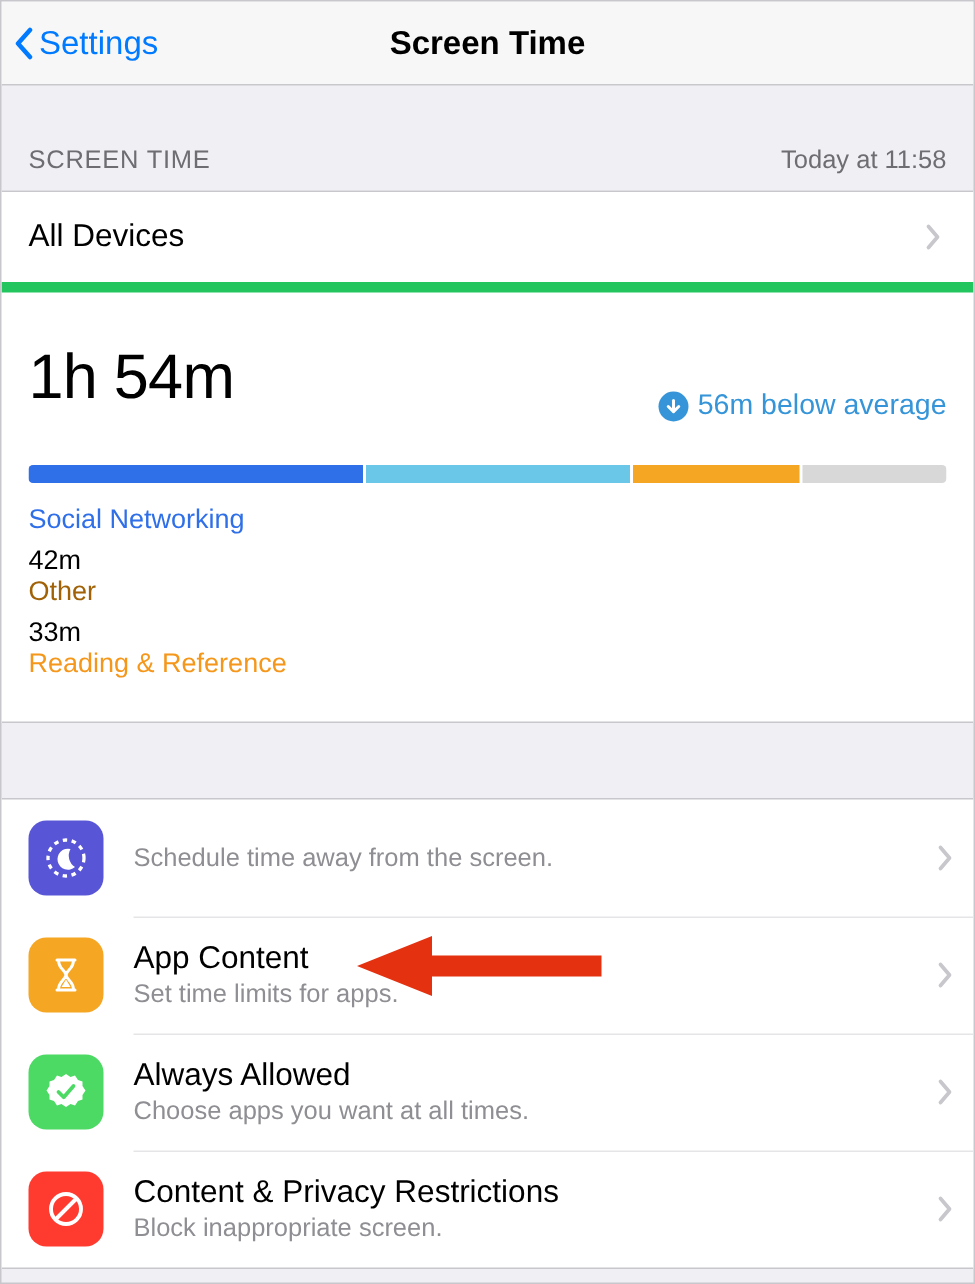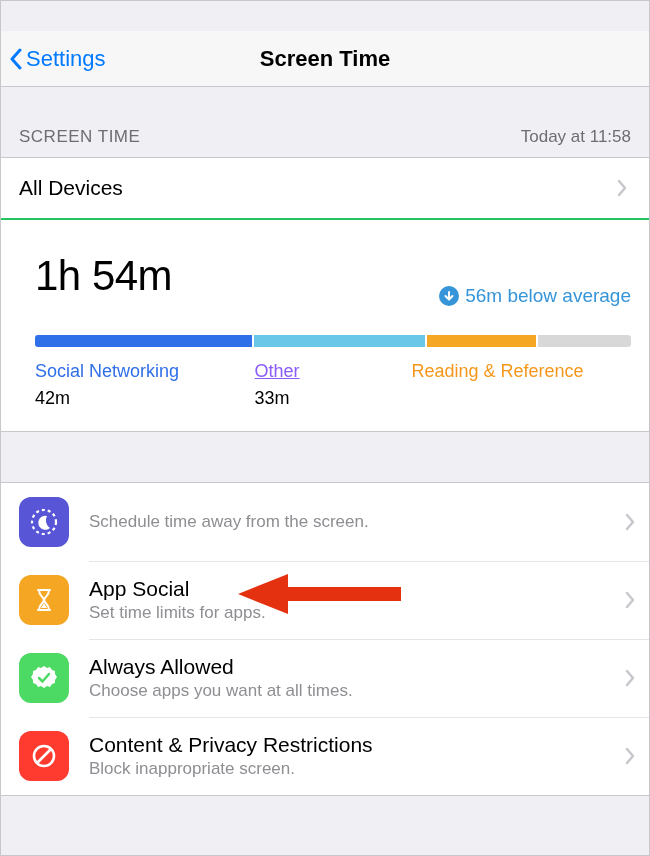--- a/index.html
+++ b/index.html
@@ -11,21 +11,20 @@
       border: 1px solid #c8c7cc;
       overflow: hidden;
     }
     .navbar {
       height: 56px;
       background: #f7f7f8;
       border-bottom: 1px solid #c8c7cc;
       display: flex;
       align-items: center;
       position: relative;
-      margin-top: 30px;
     }
     .back-btn {
       display: flex;
       align-items: center;
       color: #007aff;
       font-size: 22px;
       padding-left: 8px;
       cursor: pointer;
     }
     .back-chevron {
@@ -53,28 +52,28 @@
     .card {
       background: #fff;
       border-top: 1px solid #c8c7cc;
       border-bottom: 1px solid #c8c7cc;
     }
     .row-all-devices {
       display: flex;
       align-items: center;
       justify-content: space-between;
       padding: 18px 22px 18px 18px;
-      border-bottom: 2px solid #22c55e;
+      border-bottom: 7px solid #22c55e;
       cursor: pointer;
     }
     .row-all-devices .label { font-size: 21px; color: #000; }
     .chev { width: 10px; height: 18px; }
     .chev polyline { stroke: #c7c7cc; stroke-width: 2.5; fill: none; stroke-linecap: round; stroke-linejoin: round; }
     .usage {
-      padding: 24px 18px 22px 34px;
+      padding: 24px 18px 22px 18px;
     }
     .usage-top {
       display: flex;
       align-items: center;
       justify-content: space-between;
       margin-bottom: 28px;
     }
     .total-time {
       font-size: 42px;
       font-weight: 400;
@@ -108,25 +107,26 @@
       margin-bottom: 14px;
     }
     .seg { height: 100%; }
     .seg + .seg { margin-left: 2px; }
     .seg-blue { background: #2f6fe8; }
     .seg-lightblue { background: #6bc7e8; }
     .seg-orange { background: #f5a623; }
     .seg-gray { background: #d8d8d8; }
     .categories {
       display: flex;
+      flex-direction: column;
     }
     .cat .name { font-size: 18px; margin-bottom: 6px; }
     .cat .dur { font-size: 18px; color: #000; }
     .cat-blue .name { color: #2f6fe8; }
-    .cat-lightblue .name { color: #8b5cf6; text-decoration: underline; }
+    .cat-lightblue .name { color: #a16207; }
     .cat-orange .name { color: #f5971a; }
     .gap { height: 50px; }
     .list { background: #fff; border-top: 1px solid #c8c7cc; border-bottom: 1px solid #c8c7cc; }
     .list-row {
       display: flex;
       align-items: center;
       padding: 14px 14px 14px 18px;
       cursor: pointer;
       position: relative;
     }
@@ -242,21 +242,21 @@
   </div>
 
   <div class="list-row">
     <div class="app-icon icon-orange">
       <svg viewBox="0 0 30 30">
           <path d="M9 5 h12 M9 25 h12 M10 5 c0 6 4 6 5 10 c1 -4 5 -4 5 -10 M10 25 c0 -6 4 -6 5 -10 c1 4 5 4 5 10" fill="none" stroke="#fff" stroke-width="2" stroke-linecap="round"></path>
           <path d="M12 23 h6 l-3 -5 z" fill="#fff"></path>
         </svg>
     </div>
     <div class="row-text">
-      <div class="row-title">App Social</div>
+      <div class="row-title">App Content</div>
       <div class="row-sub">Set time limits for apps.</div>
     </div>
     <svg class="chev" viewBox="0 0 10 18">
         <polyline points="2,2 8,9 2,16"></polyline>
       </svg>
     <svg class="annotation-arrow" style="left:235px;top:8px" width="170" height="50" viewBox="0 0 170 50">
       <line x1="40" y1="25" x2="165" y2="25" stroke="#e4310f" stroke-width="14"></line>
       <polygon points="2,25 52,5 52,45" fill="#e4310f"></polygon>
     </svg>
   </div>

